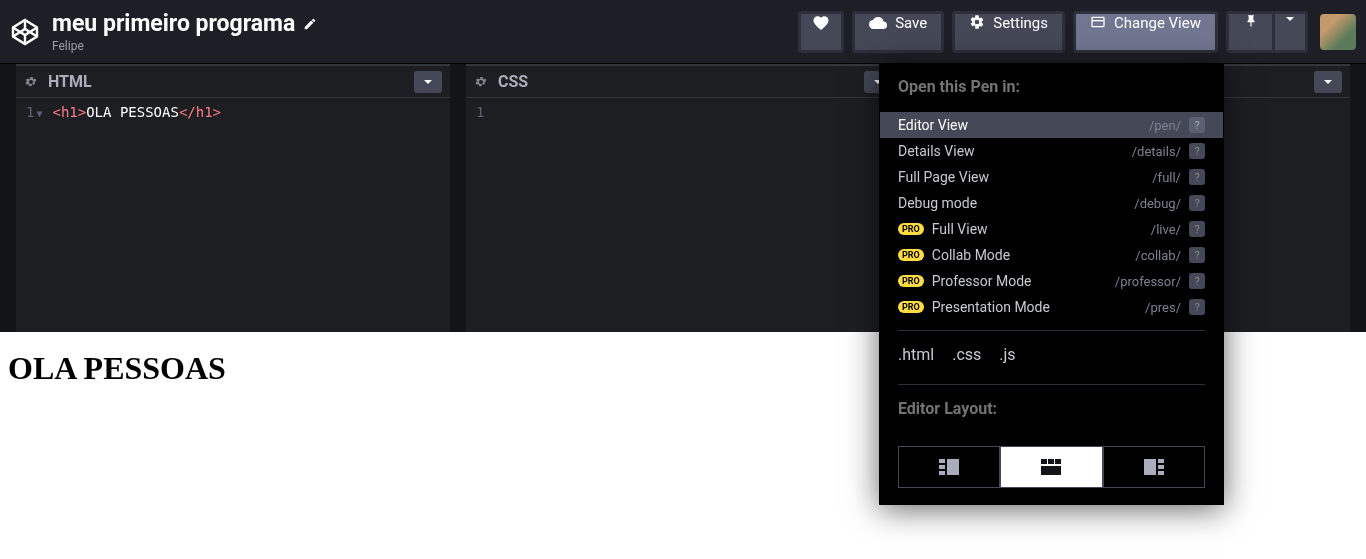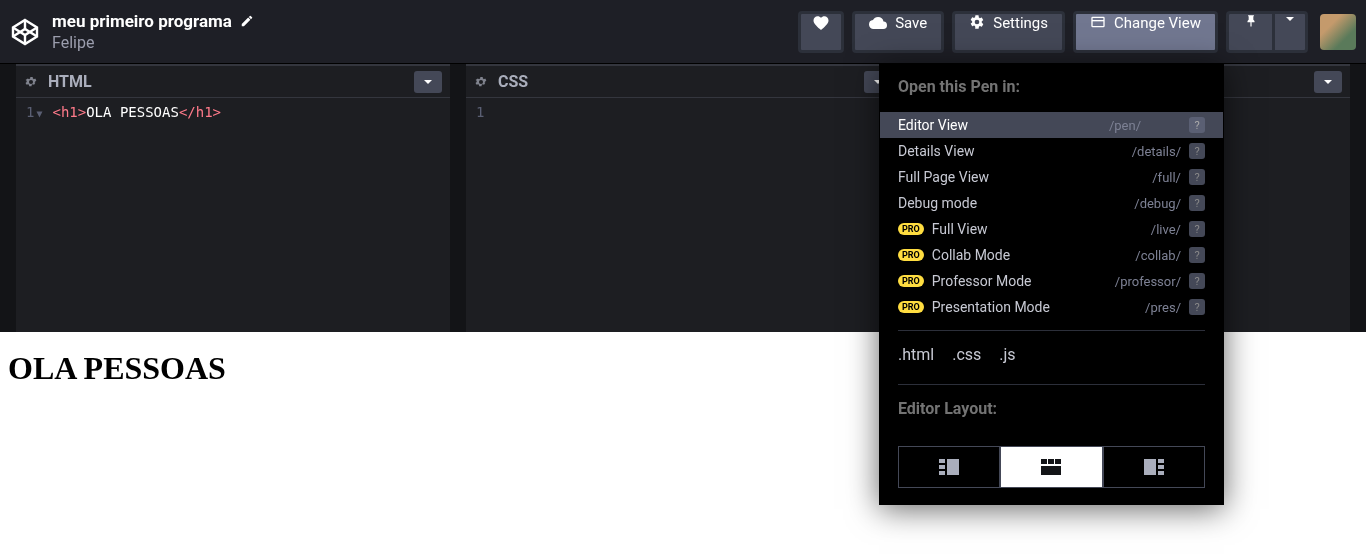--- a/index.html
+++ b/index.html
@@ -1,22 +1,22 @@
 <!DOCTYPE html>
 <html><head>
 <meta charset="utf-8">
 <style>
 * { box-sizing: border-box; margin: 0; padding: 0; }
 body { font-family: -apple-system, BlinkMacSystemFont, "Segoe UI", Roboto, sans-serif; background: #131417; width: 1366px; height: 559px; overflow: hidden; }
 
 .topbar { height: 64px; background: #1e1f26; display: flex; align-items: center; padding: 0 10px; border-bottom: 1px solid #000; }
 .logo { width: 30px; height: 30px; margin-right: 12px; }
 .title-area { flex: 1; color: #fff; }
-.pen-title { font-size: 17px; font-weight: 700; display: flex; align-items: center; gap: 8px; }
-.author { font-size: 16px; color: #9b9dad; margin-top: 2px; }
+.pen-title { font-size: 23px; font-weight: 700; display: flex; align-items: center; gap: 8px; }
+.author { font-size: 12px; color: #9b9dad; margin-top: 2px; }
 .header-btns { display: flex; gap: 8px; align-items: center; }
 .hbtn { background: #444857; border: 3px solid #2c303a; border-radius: 4px; color: #fff; font-size: 15px; height: 42px; display: flex; align-items: flex-start; justify-content: center; gap: 8px; padding: 0 14px; cursor: pointer; }
 .hbtn.iconbtn { width: 46px; padding: 0; }
 .hbtn.active { background: #717790; }
 .hbtn-group { display: flex; }
 .hbtn-group .hbtn:first-child { border-top-right-radius: 0; border-bottom-right-radius: 0; border-right: none; }
 .hbtn-group .hbtn:last-child { border-top-left-radius: 0; border-bottom-left-radius: 0; width: 36px; padding: 0; }
 .avatar { width: 36px; height: 36px; border-radius: 4px; background: linear-gradient(135deg, #c49a6c 30%, #5a7a5a 70%); margin-left: 4px; }
 
 .editors { display: flex; height: 268px; gap: 16px; padding: 0 16px; background: #131417; }
@@ -30,21 +30,21 @@
 .code-content .txt { color: #fff; }
 .fold { color: #5a5f73; font-size: 10px; margin-left: 2px; }
 
 .output { height: 227px; background: #fff; padding: 18px 8px; }
 .output h1 { font-family: "Times New Roman", serif; font-size: 32px; font-weight: 700; color: #000; }
 
 .dropdown { position: absolute; top: 64px; right: 142px; width: 345px; background: #000; border: 1px solid #000; box-shadow: 0 4px 30px rgba(0,0,0,0.6); z-index: 100; padding-bottom: 16px; }
 .dd-section { padding: 12px 18px 6px; }
 .dd-heading { color: #737373; font-size: 16px; font-weight: 700; margin-bottom: 10px; }
 .dd-item { display: flex; align-items: center; padding: 5px 18px; color: #c7c9d3; font-size: 14px; cursor: pointer; }
-.dd-item.highlighted { background: #444857; color: #fff; gap: 40px; }
+.dd-item.highlighted { background: #444857; color: #fff; }
 .dd-item .label { flex: 1; display: flex; align-items: center; gap: 8px; }
 .dd-item .path { color: #7d8194; font-size: 13px; margin-right: 8px; }
 .dd-item .help { width: 16px; height: 16px; background: #444857; border-radius: 3px; display: flex; align-items: center; justify-content: center; font-size: 11px; color: #888; }
 .dd-item.highlighted .help { background: #5a5f73; color: #aaa; }
 .pro-badge { background: #ffdd40; color: #000; font-size: 9px; font-weight: 700; padding: 1px 4px; border-radius: 6px; }
 .dd-hr { border: none; border-top: 1px solid #2c2f3a; margin: 10px 18px; }
 .code-links { display: flex; gap: 18px; padding: 4px 18px 10px; color: #c7c9d3; font-size: 16px; }
 .layout-opts { display: flex; gap: 0; padding: 0 18px; margin-top: 12px; }
 .layout-btn { flex: 1; height: 42px; border: 1px solid #444857; background: #000; display: flex; align-items: center; justify-content: center; cursor: pointer; }
 .layout-btn.selected { background: #fff; }

